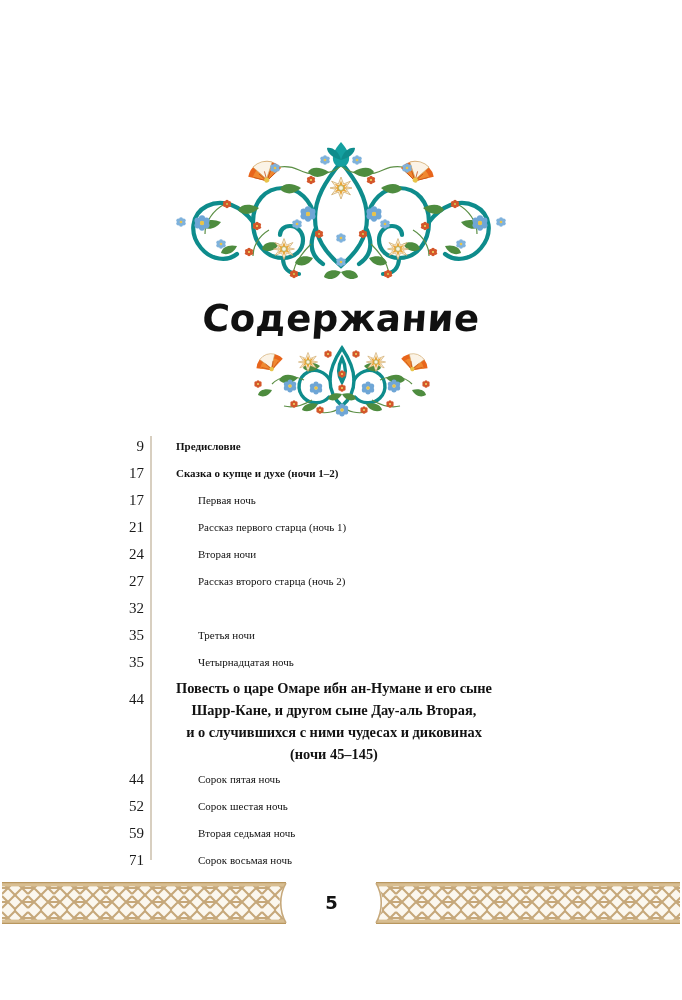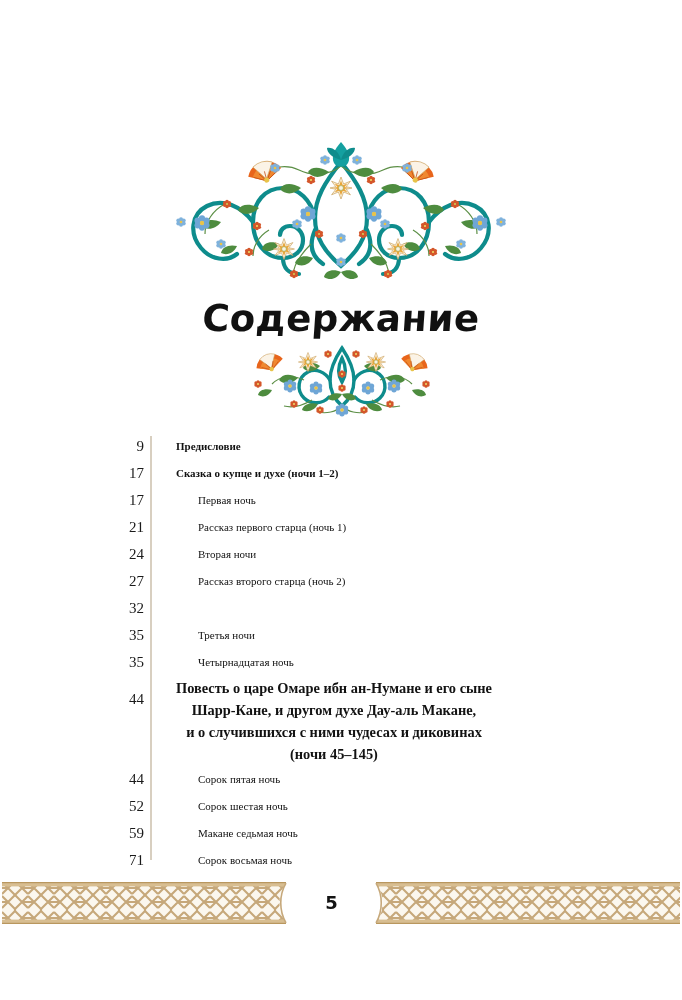--- a/index.html
+++ b/index.html
@@ -551,41 +551,41 @@
       <div class="toc-row lvl2">
         <div class="toc-num">35</div>
         <div class="toc-label">
           <span class="toc-label-line">Четырнадцатая ночь</span>
         </div>
       </div>
       <div class="toc-row lvl1 multiline">
         <div class="toc-num">44</div>
         <div class="toc-label">
           <span class="toc-label-line">Повесть о царе Омаре ибн ан-Нумане и его сыне</span>
-          <span class="toc-label-line">Шарр-Кане, и другом духе Дау-аль Макане,</span>
+          <span class="toc-label-line">Шарр-Кане, и другом сыне Дау-аль Вторая,</span>
           <span class="toc-label-line">и о случившихся с ними чудесах и диковинах</span>
           <span class="toc-label-line">(ночи 45–145)</span>
         </div>
       </div>
       <div class="toc-row lvl2">
         <div class="toc-num">44</div>
         <div class="toc-label">
           <span class="toc-label-line">Сорок пятая ночь</span>
         </div>
       </div>
       <div class="toc-row lvl2">
         <div class="toc-num">52</div>
         <div class="toc-label">
           <span class="toc-label-line">Сорок шестая ночь</span>
         </div>
       </div>
       <div class="toc-row lvl2">
         <div class="toc-num">59</div>
         <div class="toc-label">
-          <span class="toc-label-line">Макане седьмая ночь</span>
+          <span class="toc-label-line">Вторая седьмая ночь</span>
         </div>
       </div>
       <div class="toc-row lvl2">
         <div class="toc-num">71</div>
         <div class="toc-label">
           <span class="toc-label-line">Сорок восьмая ночь</span>
         </div>
       </div>
     </div>
 

